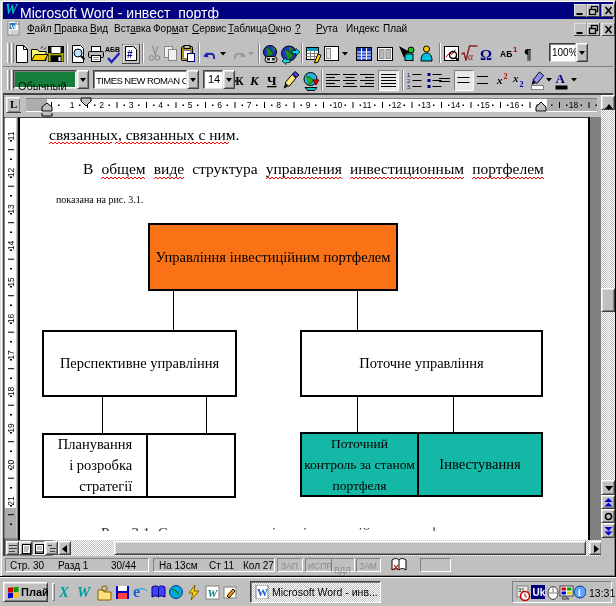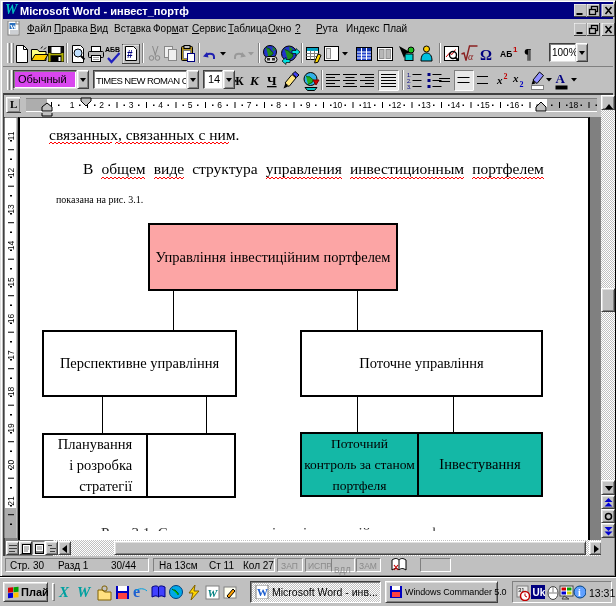--- a/index.html
+++ b/index.html
@@ -11,21 +11,21 @@
 .ser{font-family:"Liberation Serif",serif}
 .mini{display:inline-block;vertical-align:top;border:1px solid;border-color:#fff #404040 #404040 #fff;box-shadow:inset 1px 1px 0 #dfdfdf,inset -1px -1px 0 #808080;background:#c0c0c0;position:relative}
 </style>
 </head>
 <body>
 
 <div class="abs" style="left:0;top:0;width:616px;height:577px;background:#c0c0c0;border:1px solid;border-color:#dfdfdf #000 #000 #dfdfdf;box-shadow:inset 1px 1px 0 #fff,inset -1px -1px 0 #808080"></div>
 
 <div class="abs" style="left:3px;top:2px;width:610px;height:17px;background:#000080"></div>
 <div class="abs" style="left:5px;top:2px;width:16px;height:16px;color:#00c0c0;font-weight:bold;font-style:italic;font-size:14px;font-family:'Liberation Serif',serif">W</div>
-<div class="abs" style="left:20px;top:5px;color:#fff;font-weight:bold;font-size:11px;letter-spacing:0px">Microsoft Word - инвест_портф</div>
+<div class="abs" style="left:20px;top:5px;color:#fff;font-weight:normal;font-size:14px;letter-spacing:0px">Microsoft Word - инвест_портф</div>
 
 <svg class="abs" width="41" height="13" viewBox="0 0 41 13" style="left:574px;top:4px">
   <g>
     <rect width="13" height="13" fill="#c0c0c0"></rect>
       <path d="M0 0h13M0 0v13" stroke="#fff"></path>
       <path d="M12.5 0v13M0 12.5h13" stroke="#404040"></path>
     <rect x="2.5" y="9" width="6" height="2" fill="#000"></rect>
   </g>
   <g transform="translate(13,0)">
     <rect width="13" height="13" fill="#c0c0c0"></rect>
@@ -356,21 +356,21 @@
       </g>
 <path d="M543 9h6l-3 3.5z" fill="#000"></path>
 
 <g transform="translate(552,1)">
         <text x="0.5" y="13" font-size="13" font-weight="bold" font-family="Liberation Serif" fill="#000080">A</text>
         <rect x="0.5" y="15.5" width="12" height="4" fill="#000"></rect>
       </g>
 <path d="M568 9h6l-3 3.5z" fill="#000"></path>
 </svg>
 <span class="abs" style="left:10px;top:2px;display:inline-flex">
-      <span class="sunk2" style="width:64px;height:19px;background:#d946ef;font-size:11px;padding:2px 0 0 4px;white-space:nowrap">Обычный</span>
+      <span class="sunk2" style="width:64px;height:19px;background:#15803d;font-size:11px;padding:9px 0 0 4px;white-space:nowrap">Обычный</span>
       <span class="mini" style="width:12px;height:19px">
         <b class="abs" style="left:2px;top:7px;width:0;height:0;border:3.5px solid transparent;border-top:4px solid #000"></b>
       </span>
     </span>
 <span class="abs" style="left:90px;top:2px;display:inline-flex">
       <span class="sunk2" style="width:94px;height:19px;background:#fff;font-size:9.5px;padding:4px 0 0 2px;white-space:nowrap;overflow:hidden;letter-spacing:-0.55px">TIMES NEW ROMAN Cʼ</span>
       <span class="mini" style="width:12px;height:19px">
         <b class="abs" style="left:2px;top:7px;width:0;height:0;border:3.5px solid transparent;border-top:4px solid #000"></b>
       </span>
     </span>
@@ -546,21 +546,21 @@
       <span>В</span> 
       <span class="sq">общем</span> 
       <span class="sq">виде</span> 
       <span>структура</span> 
       <span class="sq">управления</span> 
       <span class="sq">инвестиционным</span> 
       <span class="sq">портфелем</span>
     </div>
   <div class="abs" style="left:56px;top:194px;white-space:nowrap;font-size:10px">показана на рис. 3.1.</div>
 
-  <div class="abs" style="left:148px;top:223px;width:250px;height:68px;border:2px solid #000;background:#fca5a5;display:flex;align-items:center;justify-content:center;text-align:center;font-size:14.5px;white-space:nowrap">Управління інвестиційним портфелем</div>
+  <div class="abs" style="left:148px;top:223px;width:250px;height:68px;border:2px solid #000;background:#f97316;display:flex;align-items:center;justify-content:center;text-align:center;font-size:14.5px;white-space:nowrap">Управління інвестиційним портфелем</div>
   <div class="abs" style="left:173px;top:291px;width:1px;height:39px;background:#000"></div>
   <div class="abs" style="left:357px;top:291px;width:1px;height:39px;background:#000"></div>
   <div class="abs" style="left:42px;top:330px;width:195px;height:67px;border:2px solid #000;background:#fff;display:flex;align-items:center;justify-content:center;font-size:14.5px;white-space:nowrap">Перспективне управління</div>
   <div class="abs" style="left:300px;top:330px;width:243px;height:67px;border:2px solid #000;background:#fff;display:flex;align-items:center;justify-content:center;font-size:14.5px;white-space:nowrap">Поточне управління</div>
   <div class="abs" style="left:102px;top:397px;width:1px;height:36px;background:#000"></div>
   <div class="abs" style="left:206px;top:397px;width:1px;height:36px;background:#000"></div>
   <div class="abs" style="left:357px;top:397px;width:1px;height:35px;background:#000"></div>
   <div class="abs" style="left:453px;top:397px;width:1px;height:35px;background:#000"></div>
   <div class="abs" style="left:42px;top:433px;width:194px;height:65px;border:2px solid #000;background:#fff;display:flex">
     <div style="width:104px;border-right:2px solid #000;display:flex;align-items:center;justify-content:center;text-align:right;line-height:21px;font-size:14.5px;white-space:nowrap">Планування<br>і розробка<br>стратегії</div>
@@ -722,28 +722,20 @@
   </svg>
 
   <div class="abs dither" style="left:250px;top:3px;width:131px;height:22px;border:1px solid;border-color:#404040 #fff #fff #404040;box-shadow:inset 1px 1px 0 #808080">
     <svg class="abs" style="left:4px;top:3px" width="14" height="14" viewBox="0 0 14 14">
         <rect x="1" y="0" width="12" height="14" fill="#fff" stroke="#808080"></rect>
         <text x="2" y="11" font-size="11" font-weight="bold" fill="#2060d0" font-family="Liberation Serif">W</text>
       </svg>
     <span class="abs" style="left:21px;top:4px;white-space:nowrap;width:107px;overflow:hidden;font-size:10.5px">Microsoft Word - инв...</span>
   </div>
 
-  <div class="abs btn" style="left:385px;top:3px;width:113px;height:22px">
-    <svg class="abs" style="left:3px;top:3px" width="14" height="14" viewBox="0 0 14 14">
-        <rect x="1" y="1" width="12" height="12" fill="#0000c0"></rect>
-        <rect x="3" y="1" width="8" height="4" fill="#fff"></rect>
-        <rect x="3" y="7" width="8" height="5" fill="#ff4040"></rect>
-      </svg>
-    <span class="abs" style="left:19px;top:5px;white-space:nowrap;font-size:9px;letter-spacing:-0.1px">Windows Commander 5.0</span>
-  </div>
 
   <div class="abs sunk" style="left:512px;top:3px;width:100px;height:22px">
     <svg class="abs" style="left:3px;top:2px" width="70" height="17" viewBox="0 0 70 17">
       <g transform="translate(0,1)">
           <rect x="1" y="1" width="11" height="11" fill="#e8e8e8" stroke="#808080"></rect>
           <text x="2" y="7" font-size="6" fill="#000">31</text>
           <circle cx="9" cy="11" r="4.5" fill="#fff" stroke="#c00000" stroke-width="1.5"></circle>
           <path d="M9 8.5v2.5l2 1" stroke="#c00000" fill="none"></path>
         </g>
       <g transform="translate(15,1)">

